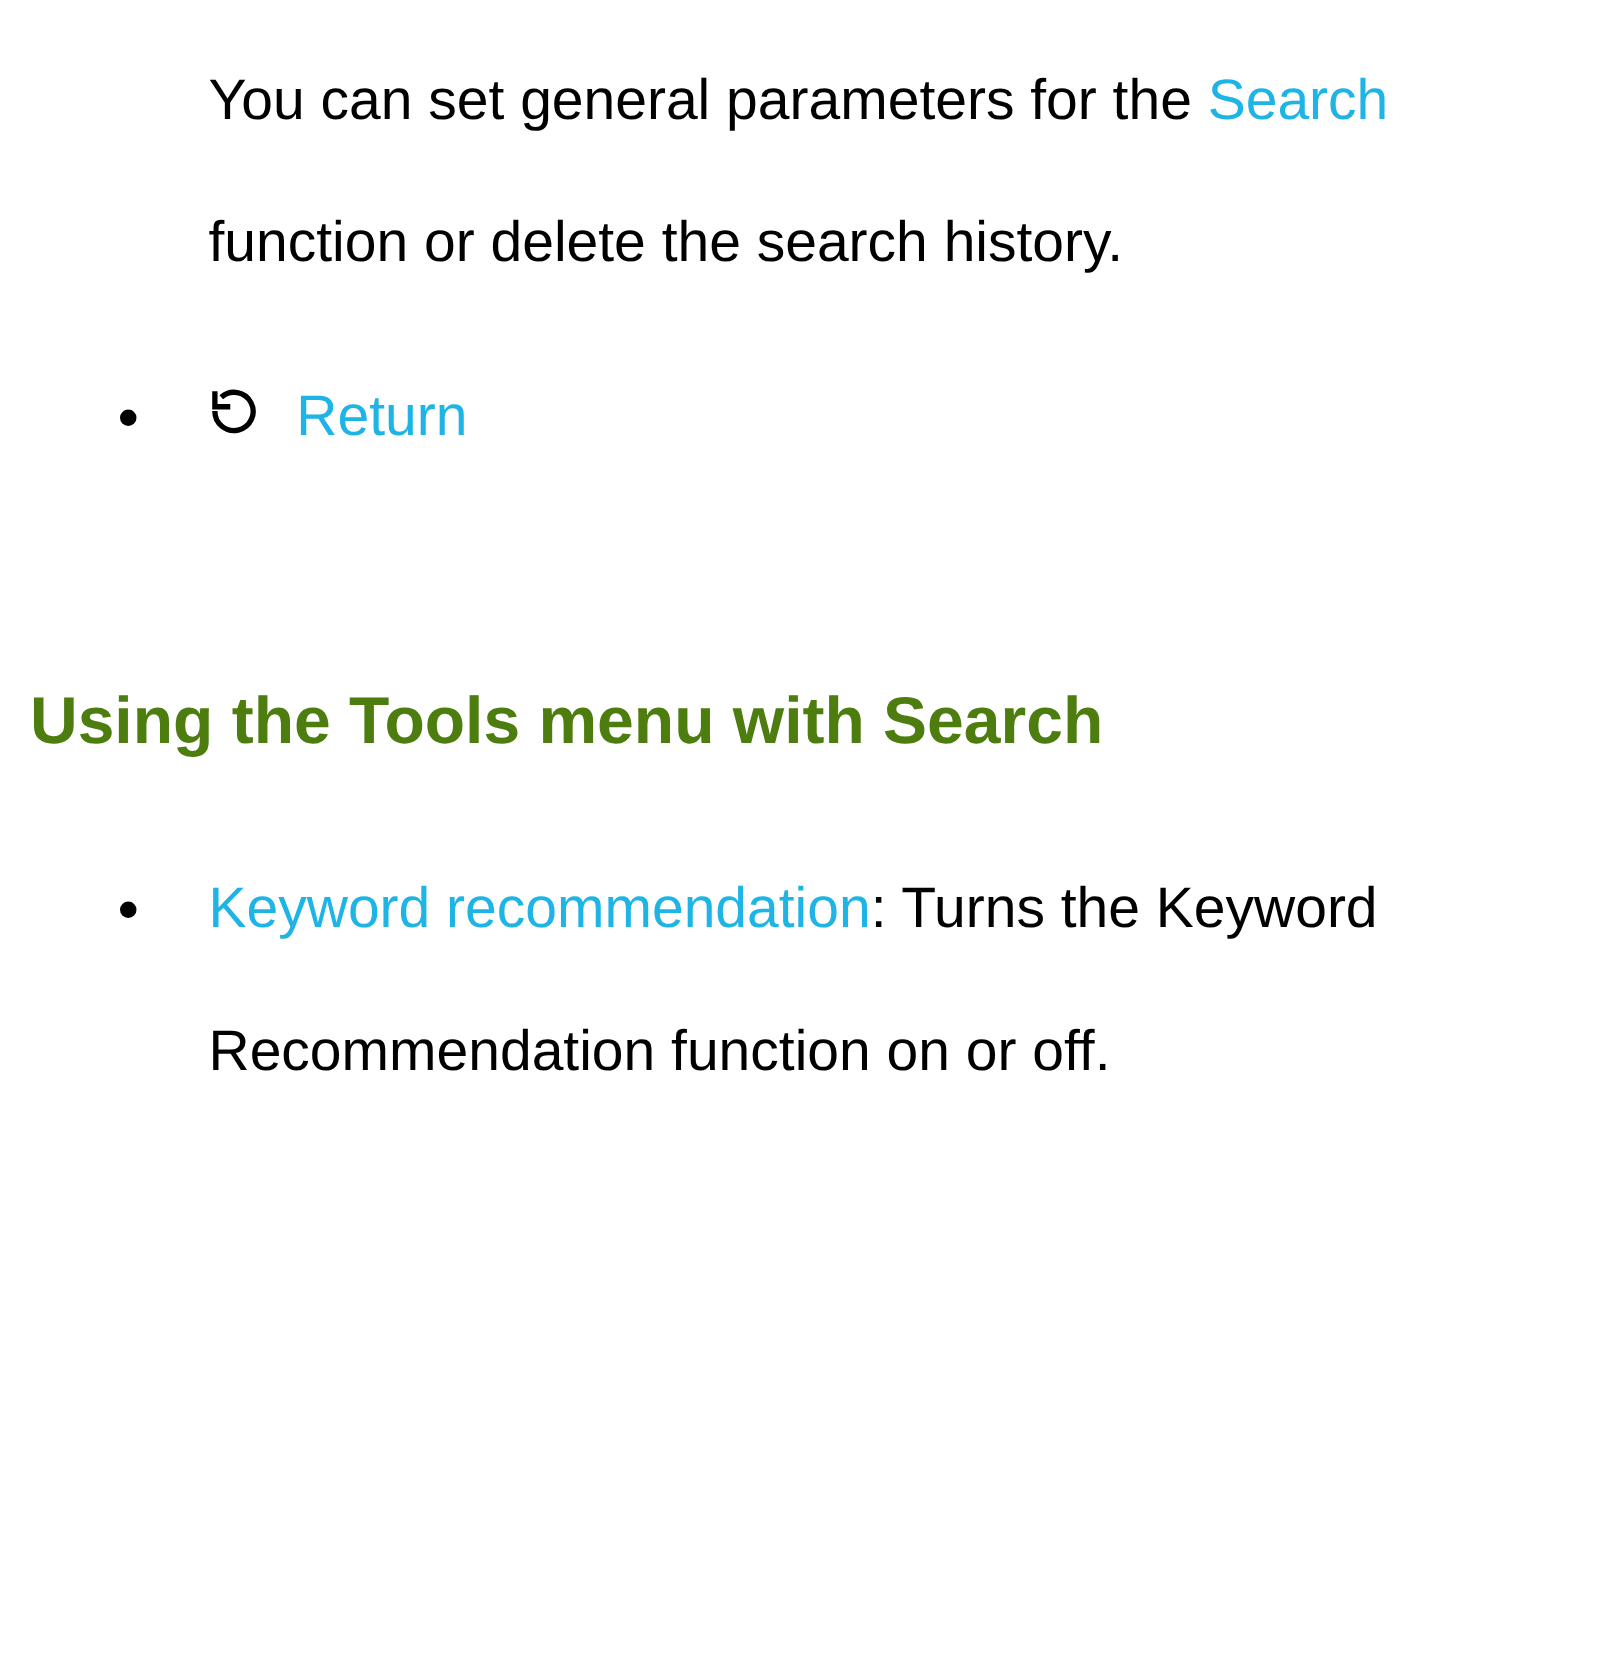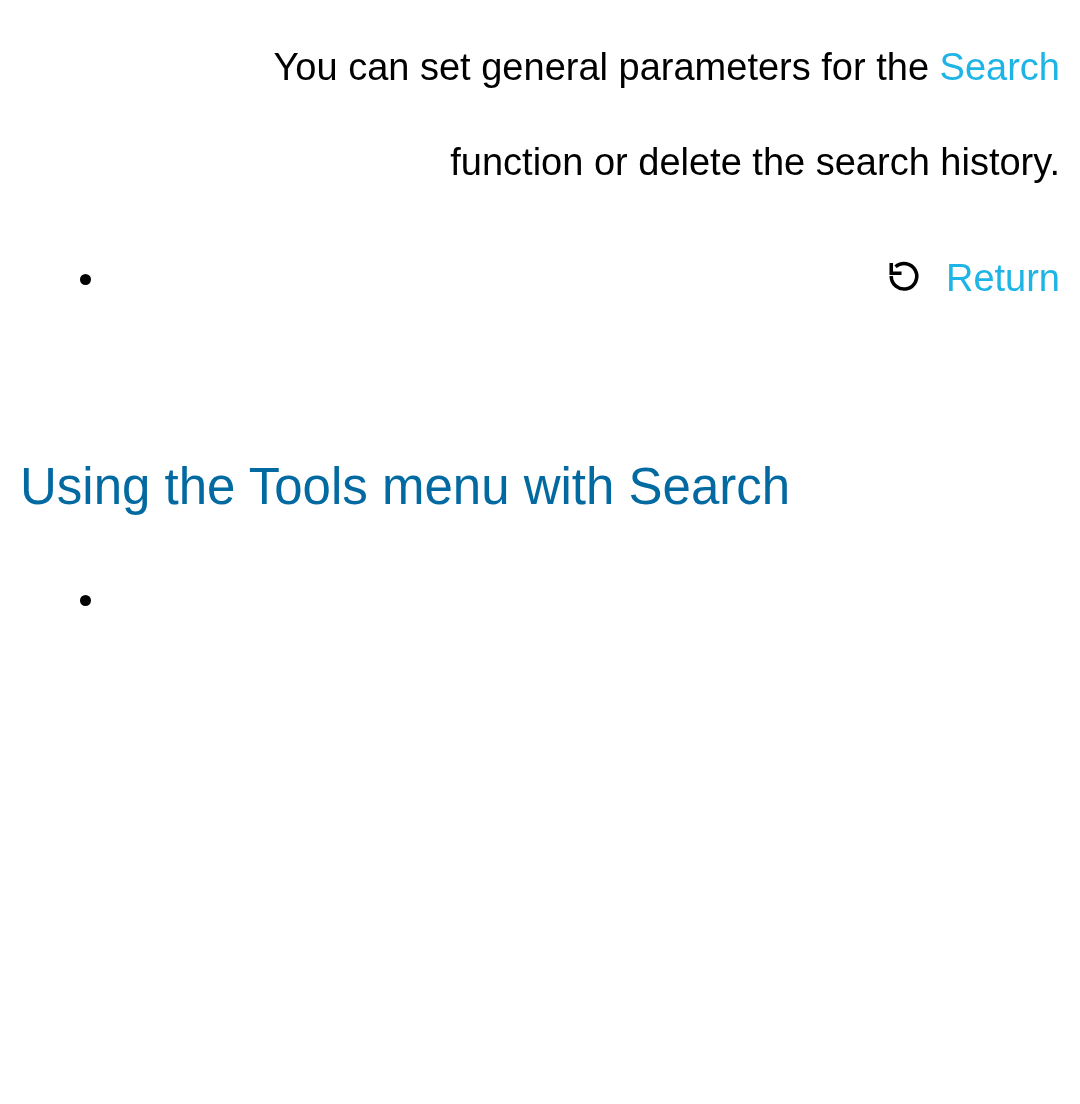--- a/index.html
+++ b/index.html
@@ -13,21 +13,20 @@
       line-height: 1.5;
       color: #000;
       background: #fff;
       padding: 30px 20px 20px 20px;
       width: 1080px;
     }
     .content-list {
       list-style: disc;
       padding-left: 89px;
       margin-bottom: 60px;
-      text-align: right;
     }
     .content-list > li {
       padding-left: 30px;
       margin-bottom: 40px;
     }
     .content-list > li::marker {
       font-size: 36px;
     }
     .item-title {
       margin-bottom: 32px;
@@ -37,23 +36,23 @@
       line-height: 2.5;
     }
     .item-desc-first {
       line-height: 2.5;
       margin-top: -10px;
     }
     .link {
       color: #1eb4e6;
     }
     .heading {
-      color: #0369a1;
-      font-size: 51px;
-      font-weight: normal;
+      color: #4d7c0f;
+      font-size: 44px;
+      font-weight: bold;
       margin-top: 140px;
       margin-bottom: 45px;
       margin-left: 0;
     }
     .return-icon {
       display: inline-block;
       vertical-align: middle;
       margin-right: 14px;
     }
     .no-marker {
@@ -79,14 +78,17 @@
       </span>
       <span class="link">Return</span>
     </div>
   </li>
 </ul>
 
 <h2 class="heading">Using the Tools menu with Search</h2>
 
 <ul class="content-list">
   <li>
+    <div class="item-desc">
+      <span class="link">Keyword recommendation</span><span>: Turns the Keyword Recommendation function on or off.</span>
+    </div>
   </li>
 </ul>
 
 </body></html>

